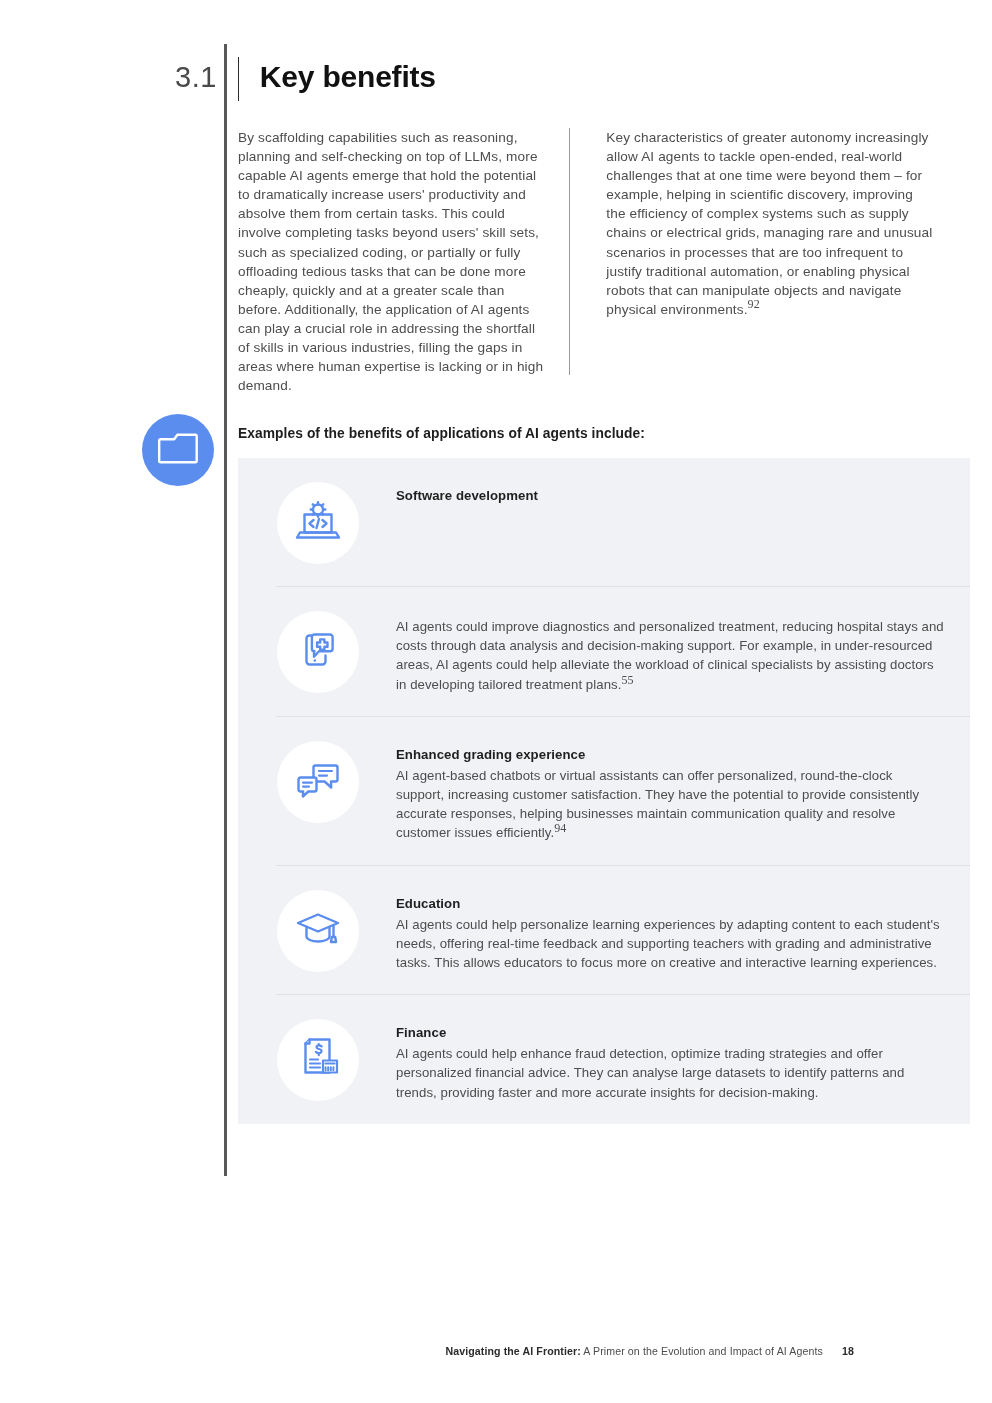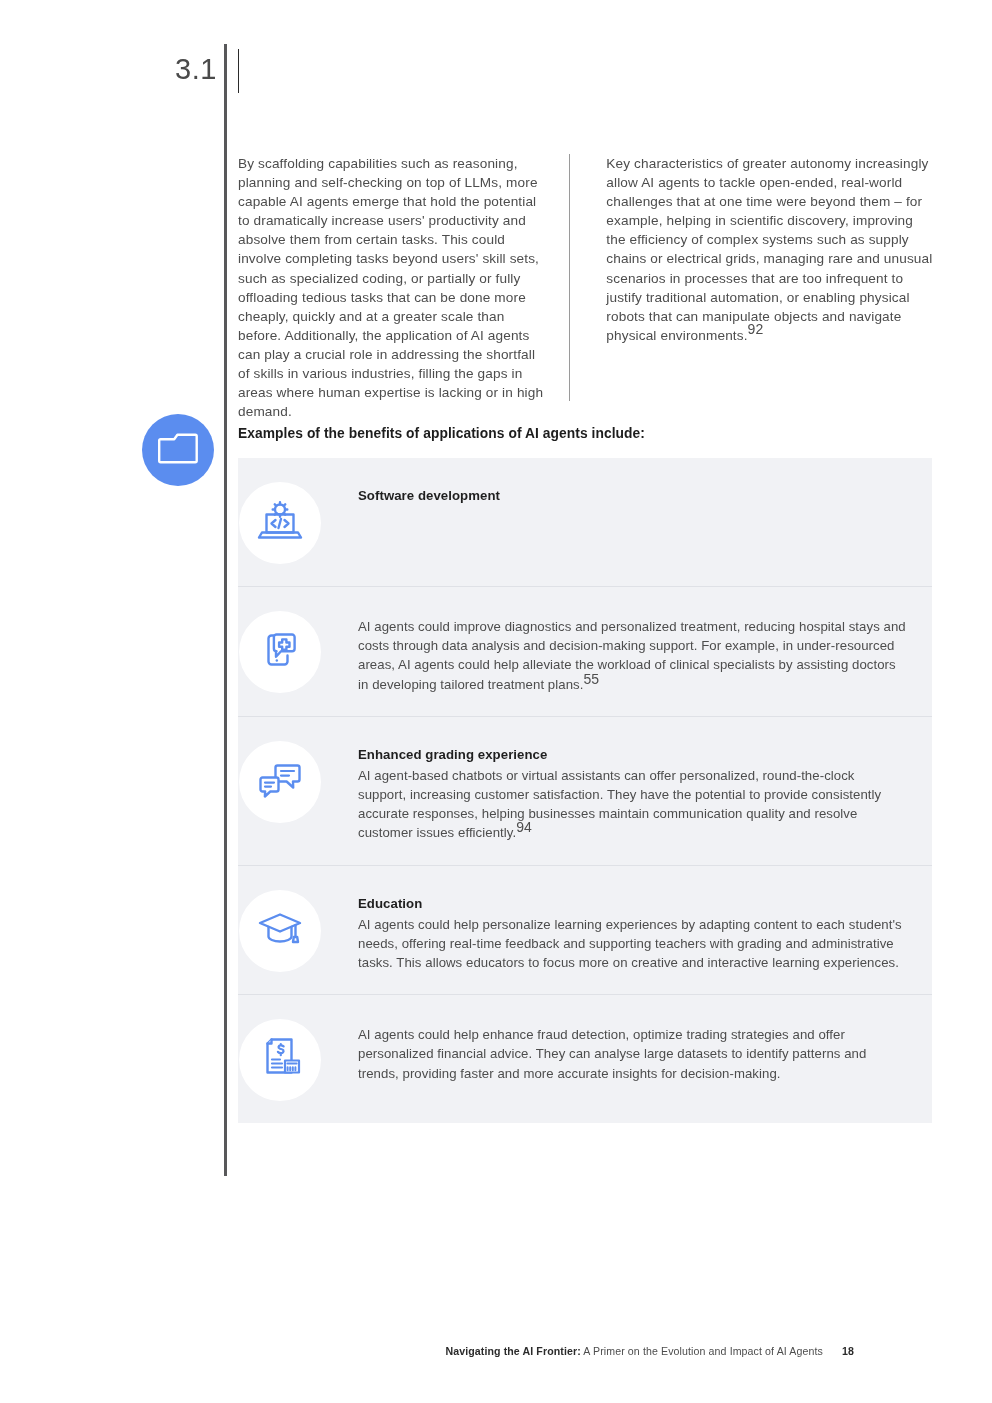--- a/index.html
+++ b/index.html
@@ -13,21 +13,21 @@
     font-family: "Liberation Sans", sans-serif;
     color: #3c3c3c;
     position: relative;
     overflow: hidden;
   }
 
   
   .page-header {
     position: absolute;
     left: 175px;
-    top: 49px;
+    top: 57px;
     display: flex;
     align-items: flex-start;
     justify-content: flex-end;
   }
   .section-number {
     font-size: 29px;
     color: #4a4a4a;
     font-weight: 400;
     line-height: 40px;
     letter-spacing: 0.5px;
@@ -54,21 +54,21 @@
     top: 44px;
     width: 3px;
     height: 1132px;
     background: #58585a;
   }
 
   
   .intro {
     position: absolute;
     left: 238px;
-    top: 154px;
+    top: 128px;
     width: 696px;
     display: flex;
   }
   .intro-col {
     font-size: 13.6px;
     line-height: 19.1px;
     color: #4d4d4d;
     letter-spacing: 0.01em;
   }
   .intro-col.left {
@@ -78,23 +78,24 @@
   .intro-divider {
     width: 1px;
     background: #9a9a9a;
     margin-right: 36px;
     height: 247px;
   }
   .intro-col.right {
     width: 340px;
   }
   sup {
-    font-size: 14px;
+    font-size: 12px;
     vertical-align: super;
     line-height: 0;
+    font-family: Liberation Serif, serif;
   }
 
   
   .lead-in {
     position: absolute;
     left: 238px;
     top: 426px;
     font-size: 13.8px;
     font-weight: 700;
     color: #1d1d1d;
@@ -115,20 +116,21 @@
     justify-content: center;
   }
 
   
   .benefits-panel {
     position: absolute;
     left: 238px;
     top: 458px;
     width: 694px;
     background: #f1f2f5;
+    padding-left: 38px;
   }
   .benefit-row {
     display: flex;
     align-items: flex-start;
     padding: 22px 26px 22px 0;
     border-bottom: 1px solid #dfe1e6;
   }
   .benefit-row:last-child {
     border-bottom: none;
   }
@@ -184,20 +186,21 @@
     color: #2b2b2b;
     margin-left: 16px;
   }
 </style>
 </head>
 <body>
 
 <div class="page-header">
   <div class="section-number">3.1</div>
   <div class="header-rule"></div>
+  <h1 class="section-title" style="margin:0;">Key benefits</h1>
 </div>
 
 <div class="spine"></div>
 
 <div class="intro">
   <div class="intro-col left">By scaffolding capabilities such as reasoning, planning and self-checking on top of LLMs, more capable AI agents emerge that hold the potential to dramatically increase users' productivity and absolve them from certain tasks. This could involve completing tasks beyond users' skill sets, such as specialized coding, or partially or fully offloading tedious tasks that can be done more cheaply, quickly and at a greater scale than before. Additionally, the application of AI agents can play a crucial role in addressing the shortfall of skills in various industries, filling the gaps in areas where human expertise is lacking or in high demand.</div>
   <div class="intro-divider"></div>
   <div class="intro-col right"><span>Key characteristics of greater autonomy increasingly allow AI agents to tackle open-ended, real-world challenges that at one time were beyond them – for example, helping in scientific discovery, improving the efficiency of complex systems such as supply chains or electrical grids, managing rare and unusual scenarios in processes that are too infrequent to justify traditional automation, or enabling physical robots that can manipulate objects and navigate physical environments.</span><sup>92</sup></div>
 </div>
 
@@ -316,20 +319,21 @@
             </g>
             <g stroke="#5b8def" stroke-width="2" stroke-linecap="round">
               <path d="M28.4 27.6h9.2"></path>
               <path d="M28.6 31.2v3M31.2 31.2v3M33.8 31.2v3M36.4 31.2v3"></path>
             </g>
           </svg>
         </span>
       </div>
     </div>
     <div class="benefit-text">
+      <div class="benefit-title">Finance</div>
       <div class="benefit-body"><span>AI agents could help enhance fraud detection, optimize trading strategies and offer personalized financial advice. They can analyse large datasets to identify patterns and trends, providing faster and more accurate insights for decision-making.</span><sup></sup></div>
     </div>
   </div>
 
 </div>
 
 <div class="footer">
   <b>Navigating the AI Frontier:</b>
   <span>A Primer on the Evolution and Impact of AI Agents</span>
   <span class="page-num">18</span>

